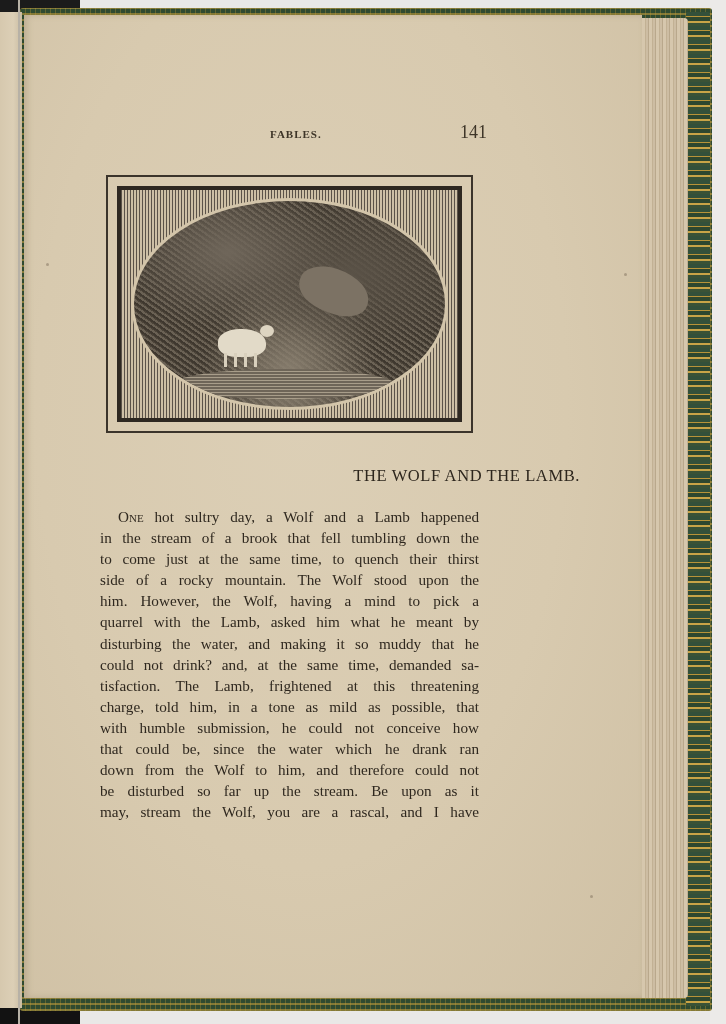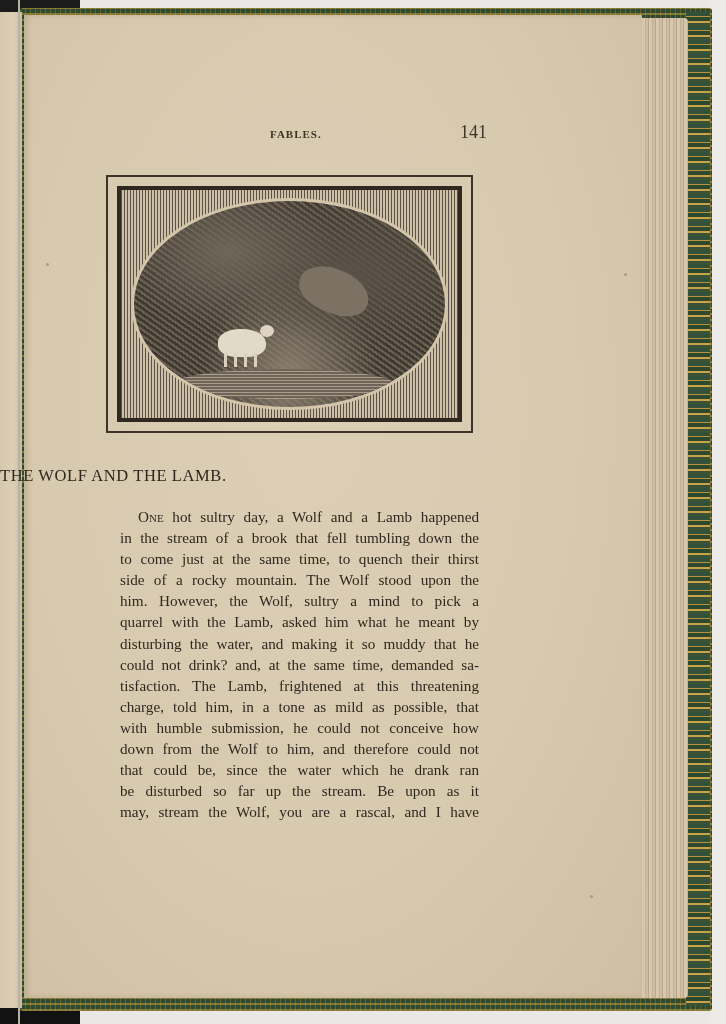--- a/index.html
+++ b/index.html
@@ -82,31 +82,31 @@
       position: absolute; left: 164px; top: 68px; width: 72px; height: 44px;
       background: #7c7264; border-radius: 45% 55% 40% 50%; transform: rotate(18deg);
     }
     .water {
       position: absolute; left: 40px; bottom: 8px; width: 220px; height: 30px;
       background: repeating-linear-gradient(0deg, #a89d8a 0 1px, #6e6558 1px 3px);
       border-radius: 50%;
     }
 
     .story-title {
-      position: absolute; left: 0; top: 466px; width: 580px; text-align: left;
+      position: absolute; left: 0; top: 466px; width: 580px; text-align: right;
       font-size: 16.5px; letter-spacing: 0.6px; color: #2d261d;
     }
     .story-title span { position: relative; left: 0; }
 
     .body-text {
       position: absolute; left: 100px; top: 506px; width: 379px;
       font-size: 15.2px; line-height: 21.1px; color: #2f281f;
       text-align: justify;
     }
-    .line { display: block; text-align: justify; text-align-last: justify; white-space: nowrap; height: 21.1px; margin-left: 20px; }
+    .line { display: block; text-align: justify; text-align-last: justify; white-space: nowrap; height: 21.1px; }
     .line.indent { padding-left: 18px; }
     .sc { font-variant: small-caps; }
 
     .spot { position: absolute; width: 3px; height: 3px; border-radius: 50%; background: #8d7f69; opacity: .6; }
   </style>
 </head>
 <body>
 
 <div class="backdrop-top"></div>
 <div class="backdrop-bottom"></div>
@@ -143,24 +143,24 @@
 
 <div class="story-title">
   <span>THE WOLF AND THE LAMB.</span>
 </div>
 
 <div class="body-text">
   <span class="line indent"><span class="sc">One</span><span> hot sultry day, a  Wolf and a Lamb happened</span></span>
   <span class="line">in the stream of a brook that fell tumbling down the</span>
   <span class="line">to come just at the same time, to quench their thirst</span>
   <span class="line">side of a rocky mountain.  The Wolf stood upon the</span>
-  <span class="line">him.  However, the Wolf, sultry a mind to pick a</span>
+  <span class="line">him.  However, the Wolf, having a mind to pick a</span>
   <span class="line">quarrel with the Lamb, asked him what he meant by</span>
   <span class="line">disturbing the water, and making it so muddy that he</span>
   <span class="line">could not drink? and, at the same time, demanded sa-</span>
   <span class="line">tisfaction.  The Lamb, frightened at this threatening</span>
   <span class="line">charge, told him, in a tone as mild as possible, that</span>
   <span class="line">with humble submission, he could not conceive how</span>
+  <span class="line">that could be, since the water which he drank ran</span>
   <span class="line">down from the Wolf to him, and therefore could not</span>
-  <span class="line">that could be, since the water which he drank ran</span>
   <span class="line">be disturbed so far up the stream.  Be upon as it</span>
   <span class="line">may, stream the Wolf, you are a rascal, and I have</span>
 </div>
 
 </body></html>

